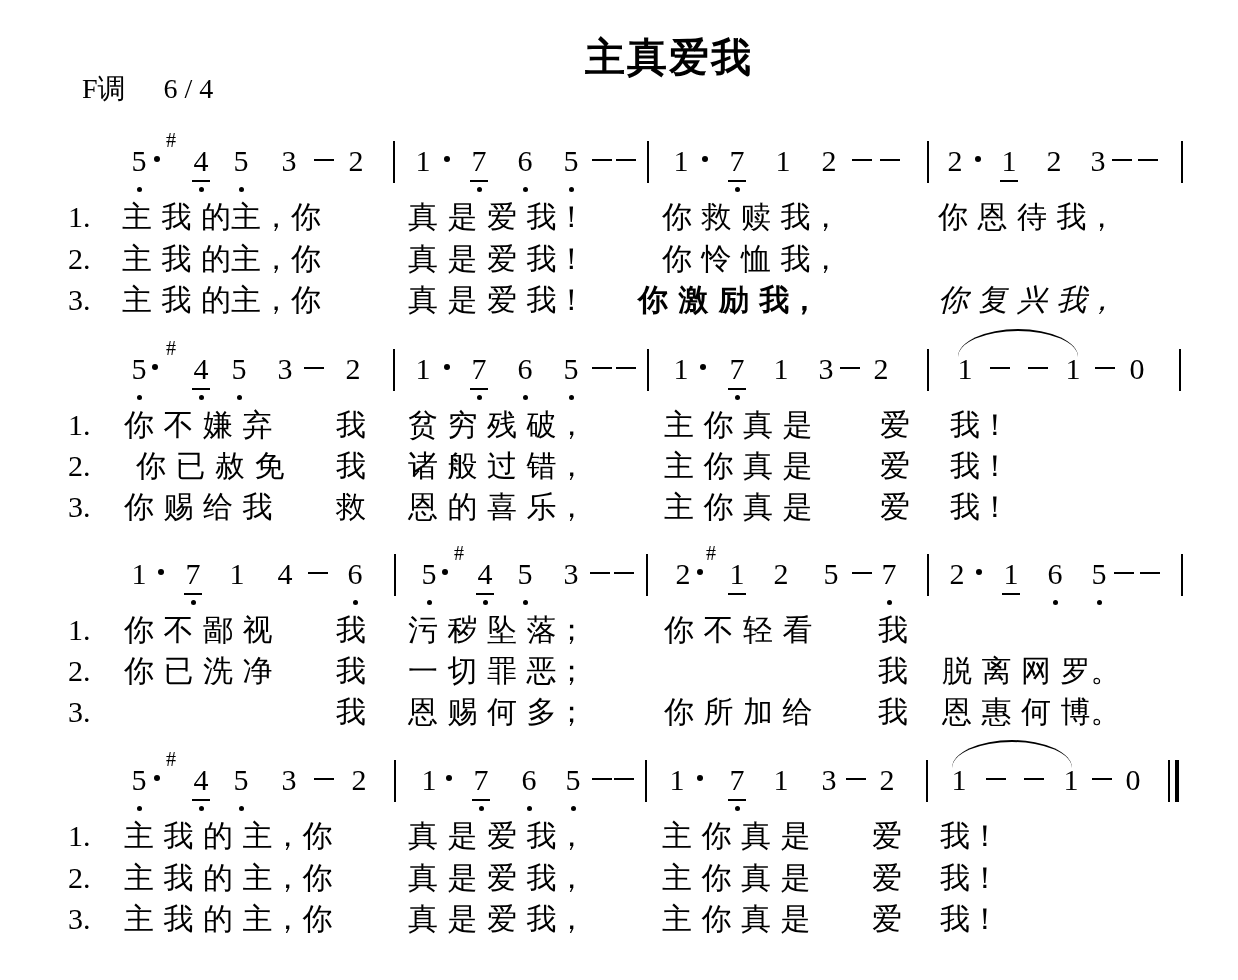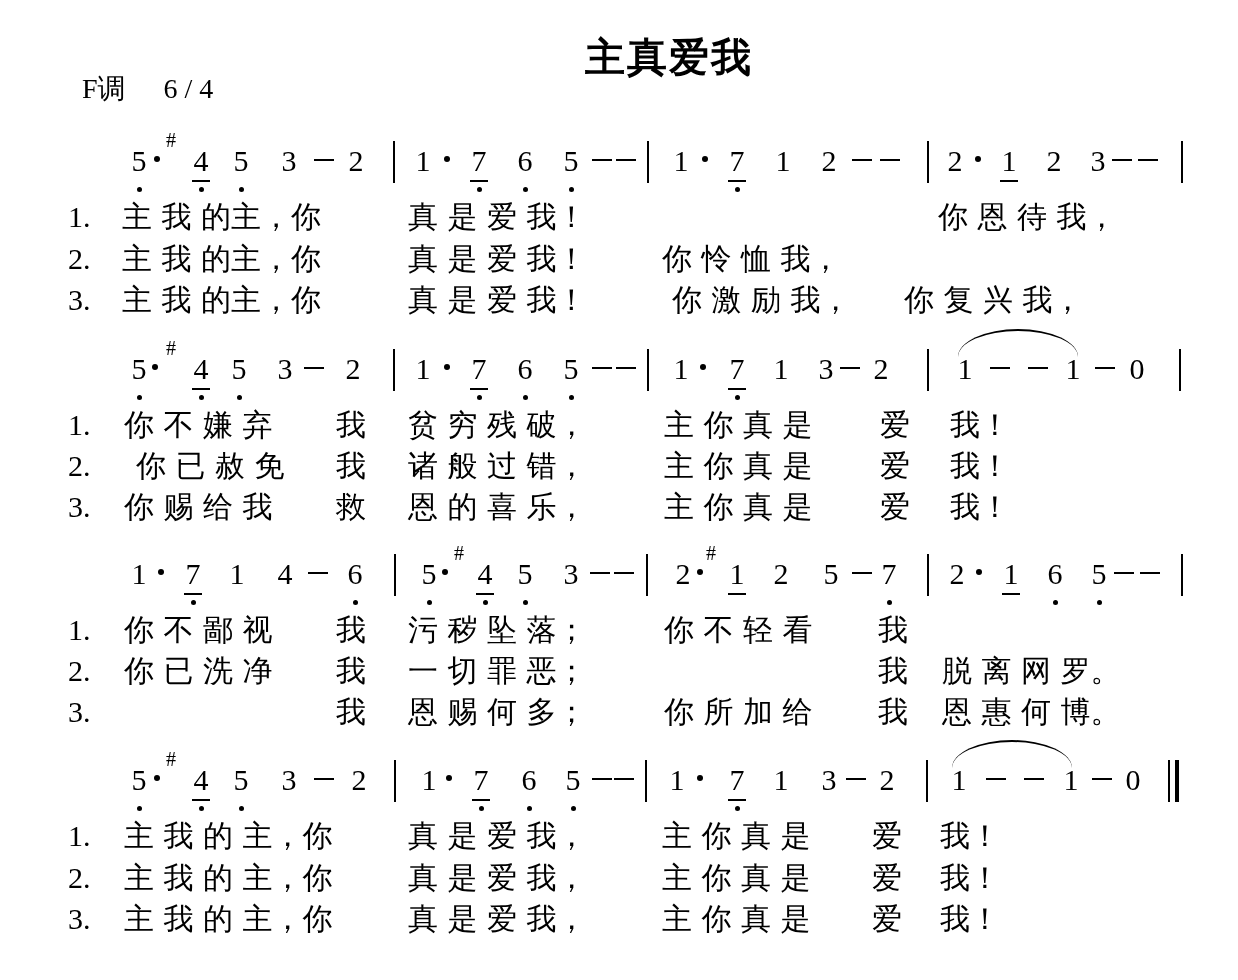--- a/index.html
+++ b/index.html
@@ -70,34 +70,35 @@
   <span class="note" style="left:1087px;">3</span>
   <span class="dash" style="left:1112px;"></span>
   <span class="dash" style="left:1138px;"></span>
   <span class="bar" style="left:1181px;"></span>
 </div>
 
 <div class="lyric" style="top:197px;">
   <span class="num" style="left:68px;">1.</span>
   <span style="left:122px;">主 我 的主，你</span>
   <span style="left:408px;">真 是 爱 我！</span>
+  <span style="left:662px;">你 救 赎 我，</span>
   <span style="left:938px;">你 恩 待 我，</span>
 </div>
 <div class="lyric" style="top:239px;">
   <span class="num" style="left:68px;">2.</span>
   <span style="left:122px;">主 我 的主，你</span>
   <span style="left:408px;">真 是 爱 我！</span>
   <span style="left:662px;">你 怜 恤 我，</span>
 </div>
 <div class="lyric" style="top:280px;">
   <span class="num" style="left:68px;">3.</span>
   <span style="left:122px;">主 我 的主，你</span>
   <span style="left:408px;">真 是 爱 我！</span>
-  <span style="left:672px;">你 激 励 我，</span>
-  <span style="left:904px;">你 复 兴 我，</span>
+  <span style="left:638px;font-weight:bold;">你 激 励 我，</span>
+  <span style="left:938px;font-style:italic;">你 复 兴 我，</span>
 </div>
 
 <div class="staff" style="top:351px;">
   <span class="note ld" style="left:128px;">5</span>
   <span class="dot" style="left:152px;"></span>
   <span class="sharp" style="left:166px;">#</span>
   <span class="note ul ld" style="left:190px;">4</span>
   <span class="note ld" style="left:228px;">5</span>
   <span class="note" style="left:274px;">3</span>
   <span class="dash" style="left:304px;"></span>

